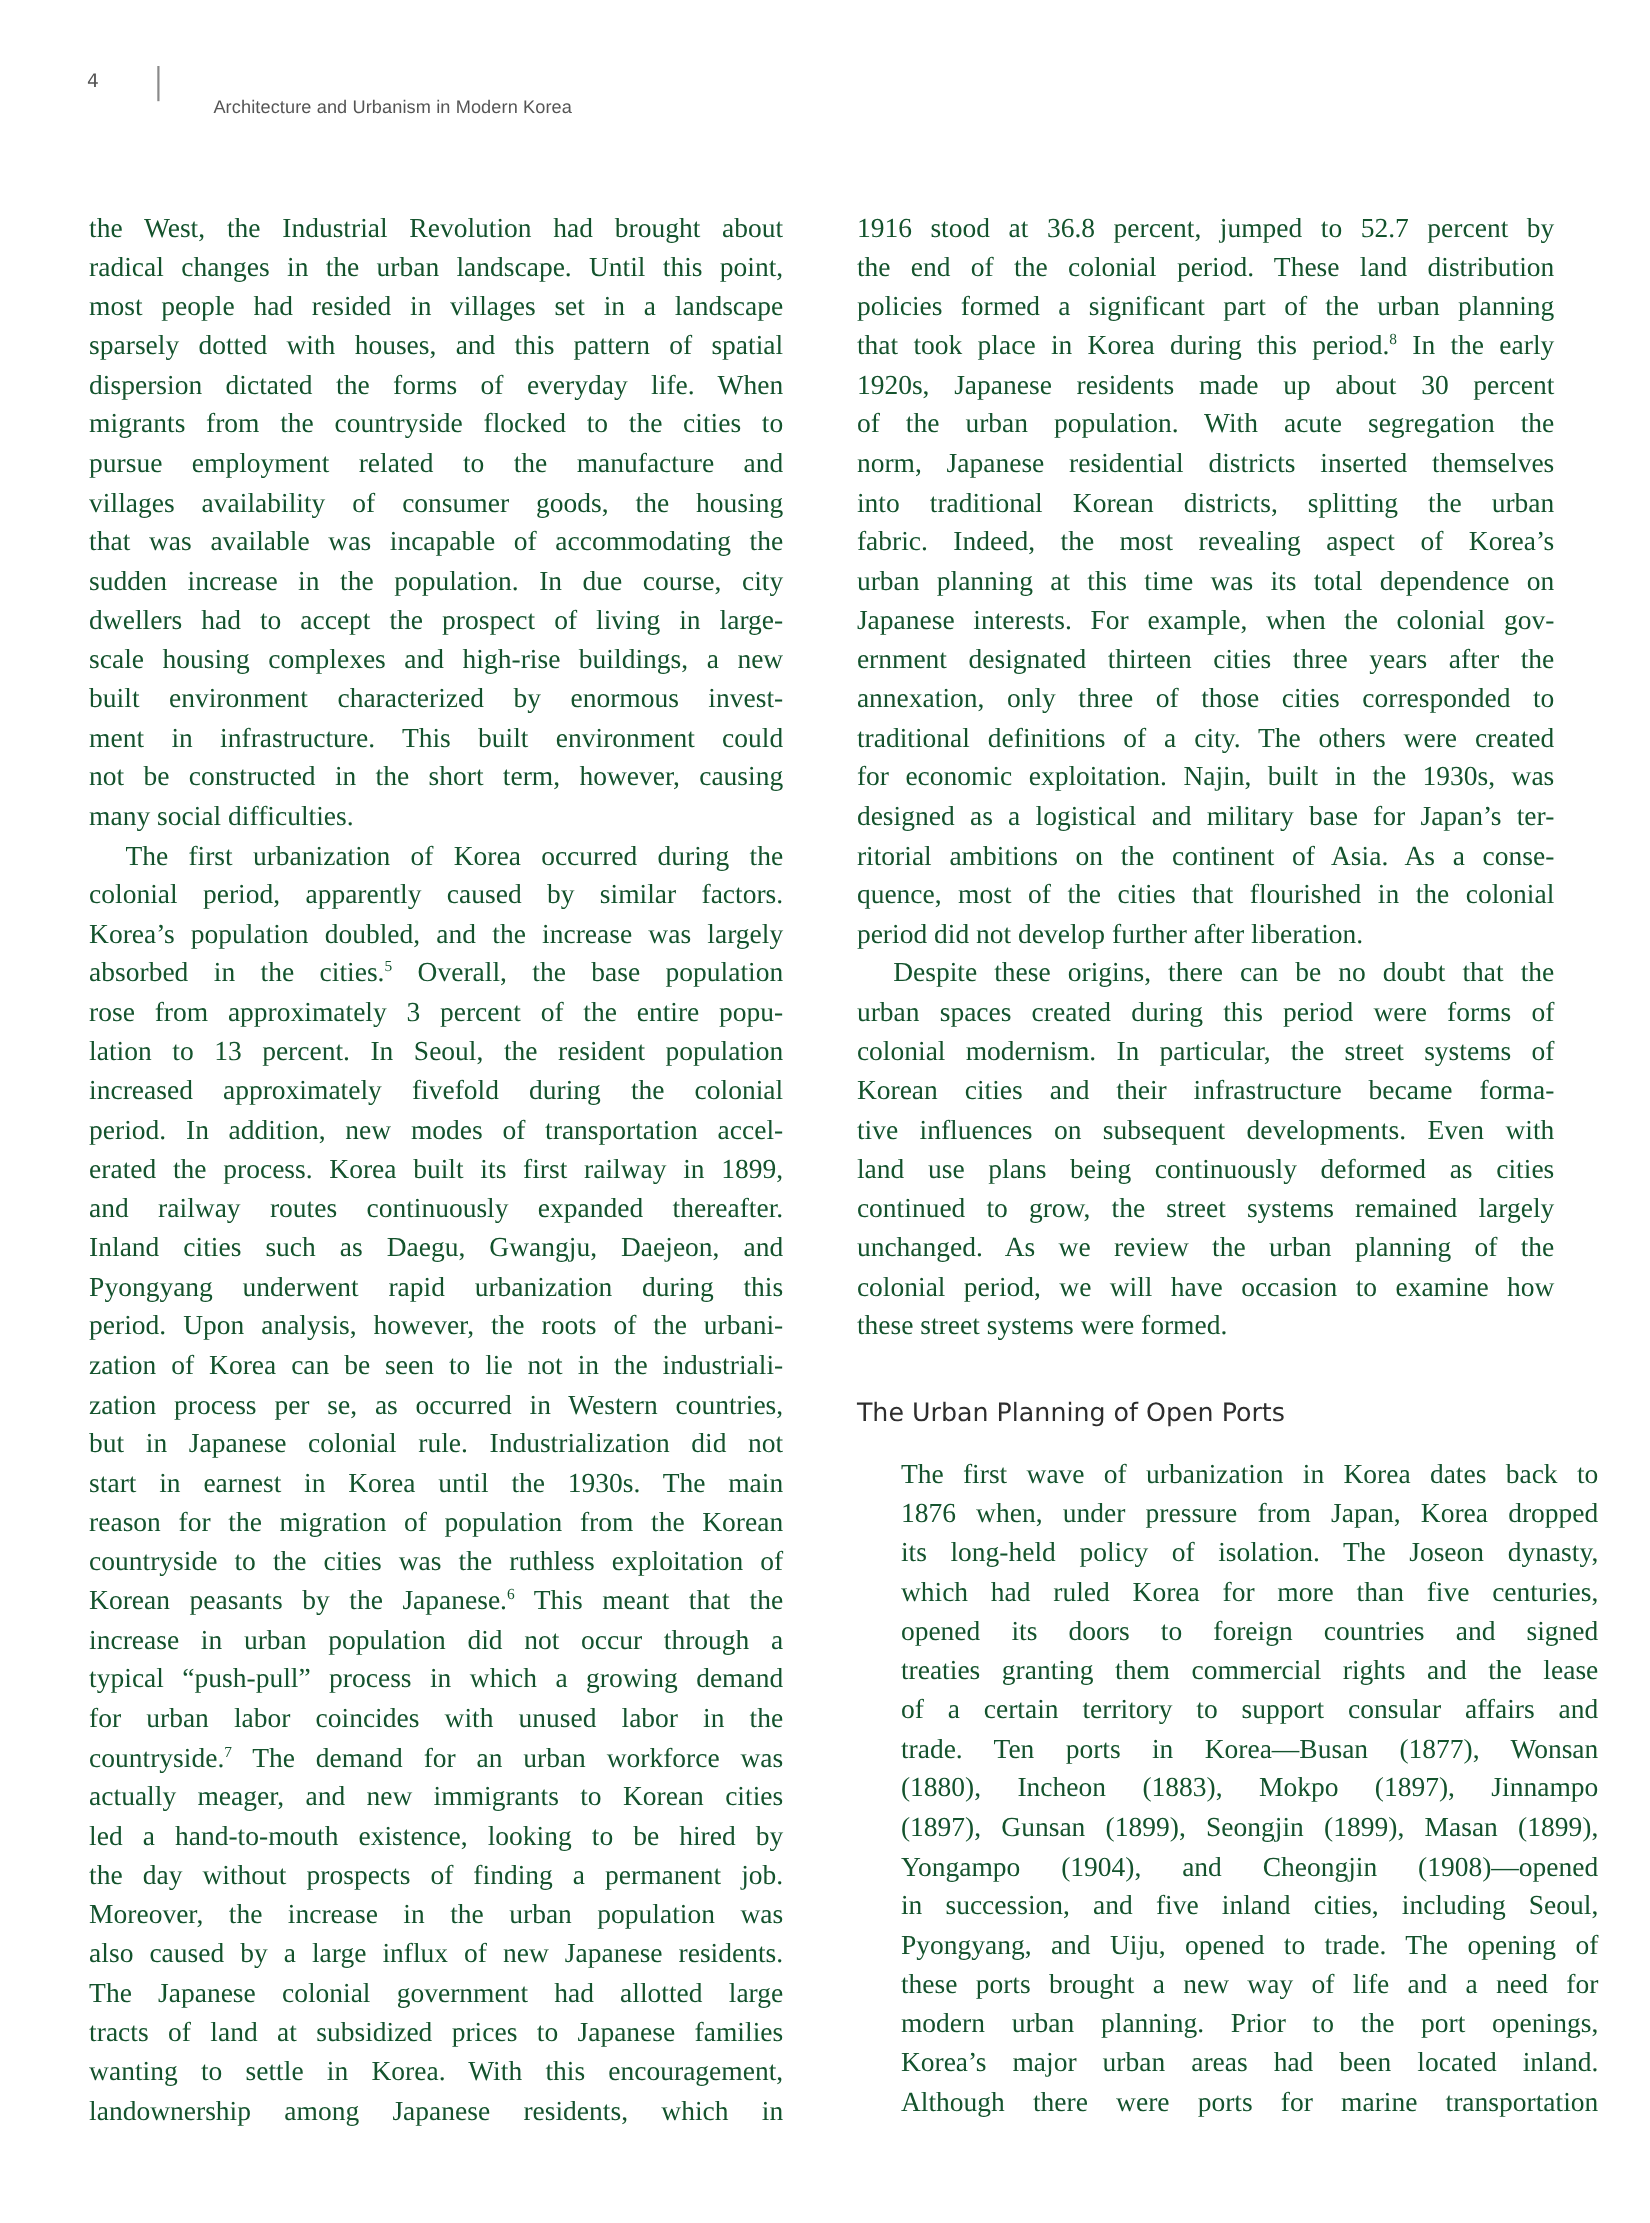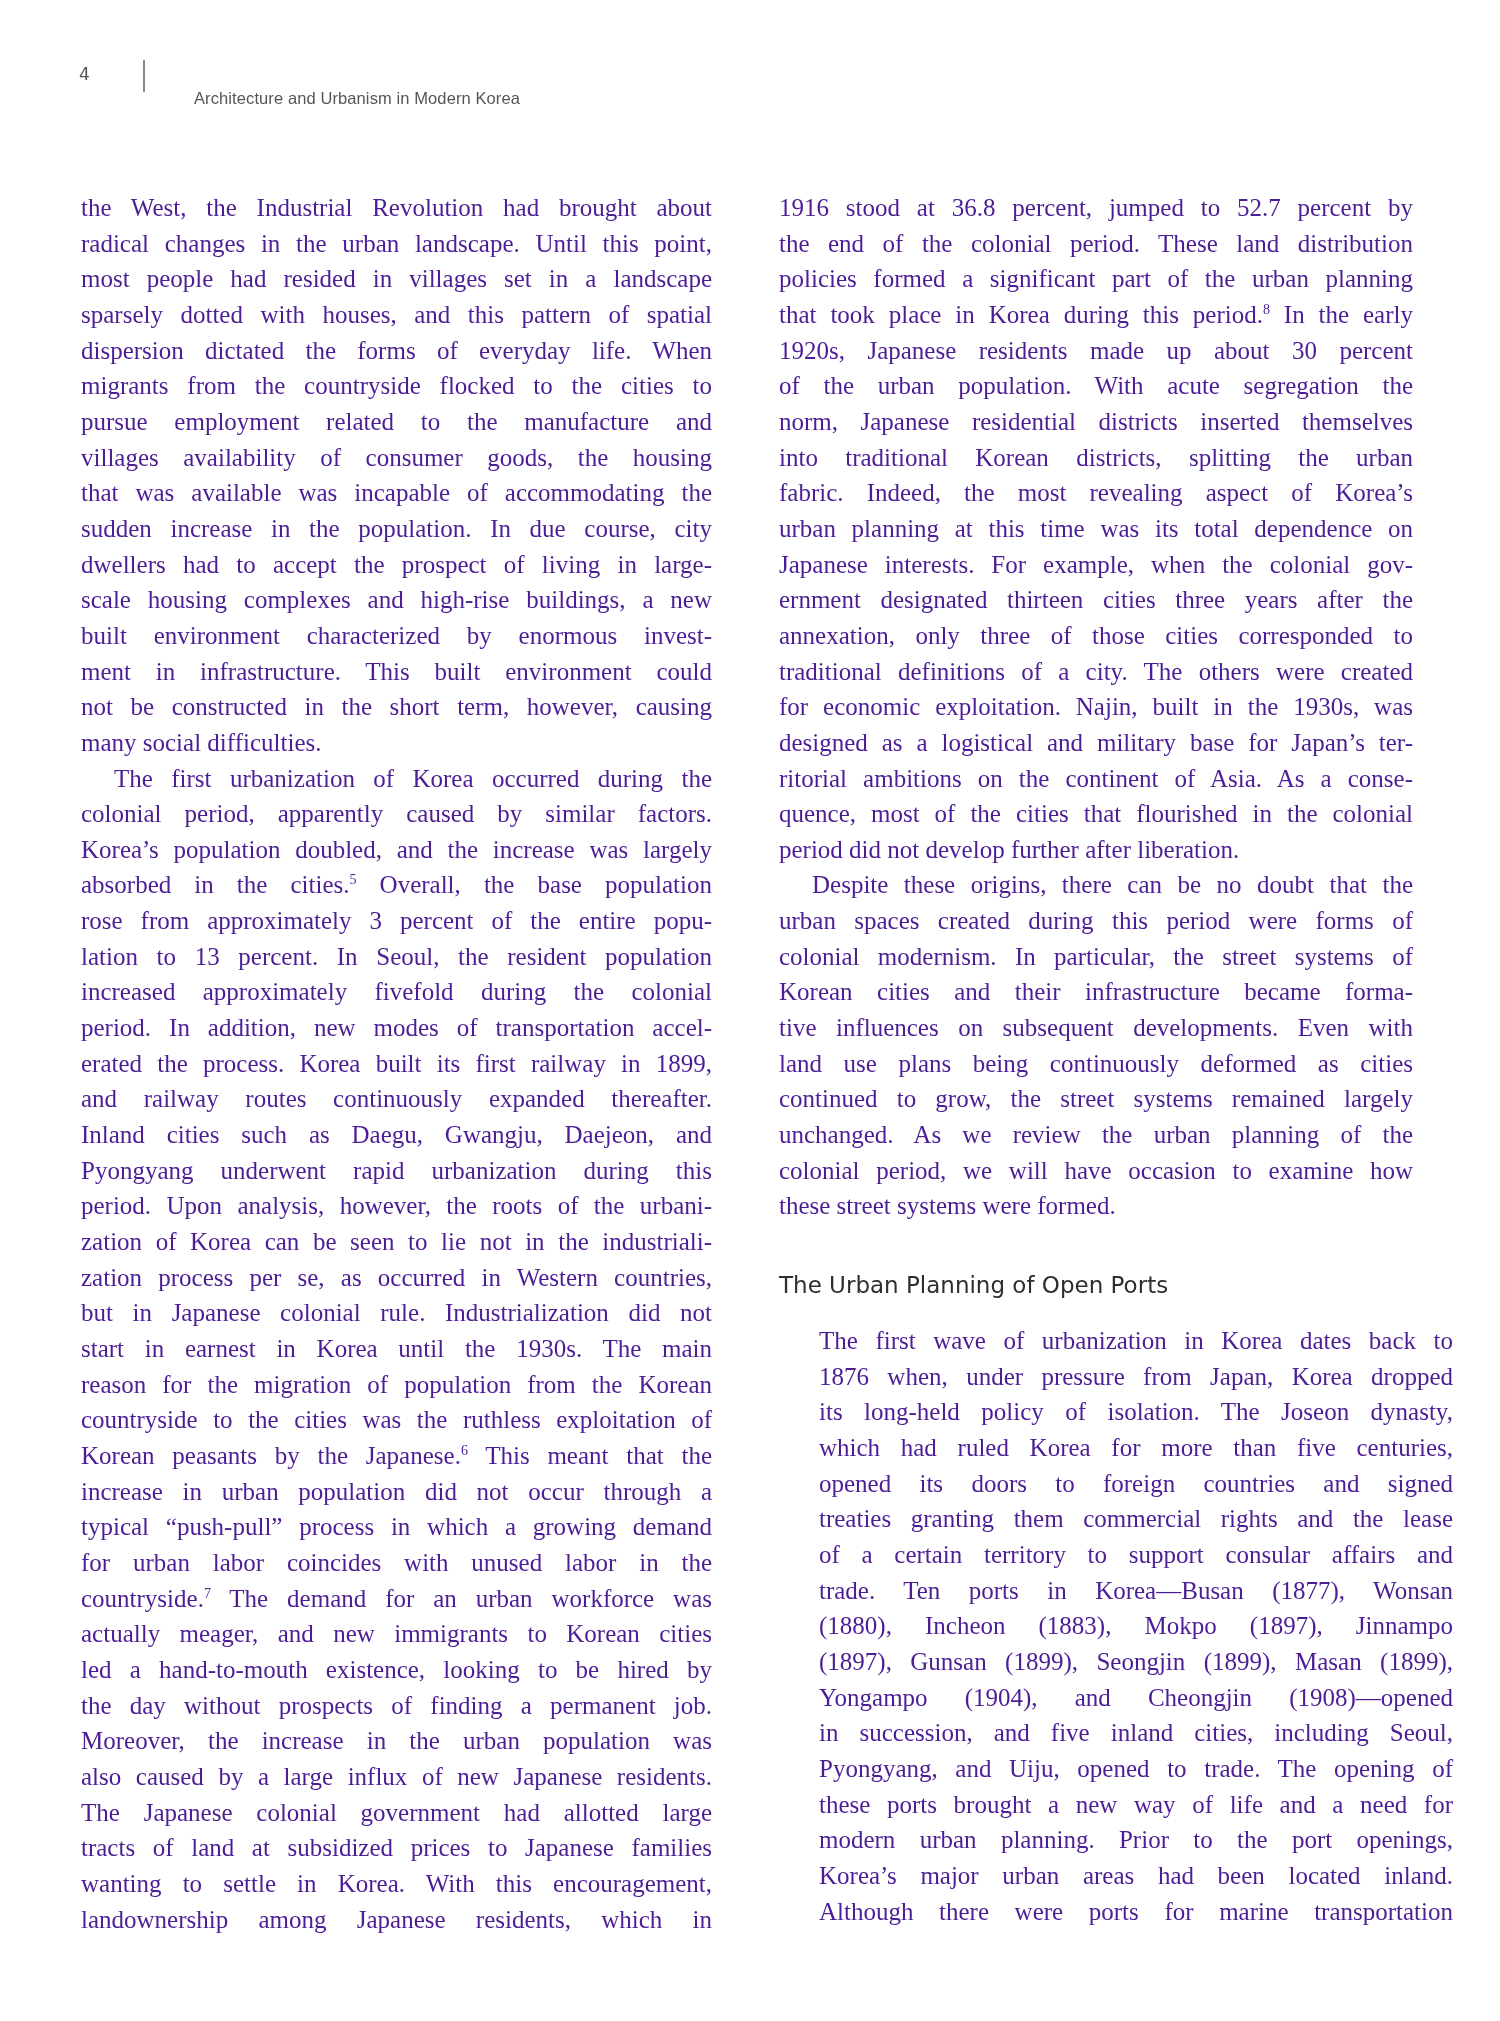--- a/index.html
+++ b/index.html
@@ -1,21 +1,21 @@
 <!DOCTYPE html>
 <html><head>
 <meta charset="utf-8">
 <style>
   html, body { margin: 0; padding: 0; background: #ffffff; }
   body { width: 1500px; height: 2021px; position: relative; overflow: hidden; }
   .running-head { position: absolute; top: 58px; left: 0; width: 1500px; height: 40px; }
   .folio { position: absolute; left: 79px; top: 6px; font-family: "DejaVu Sans", sans-serif; font-size: 17px; color: #555; }
   .head-rule { position: absolute; left: 143px; top: 2px; width: 2px; height: 32px; background: #8a8a8a; }
   .head-title { position: absolute; left: 194px; top: 6px; font-family: Liberation Sans, sans-serif; font-size: 16.5px; color: #555; letter-spacing: 0.1px; margin-top: 25px; }
-  .col { position: absolute; font-family: "Liberation Serif", "DejaVu Serif", serif; font-size: 25px; color: #4c1d95; }
+  .col { position: absolute; font-family: "Liberation Serif", "DejaVu Serif", serif; font-size: 25px; color: #14532d; }
   .col-left { left: 81px; top: 190px; width: 631px; }
   .col-right { left: 779px; top: 190px; width: 634px; }
   .line { display: block; height: 35.67px; line-height: 35.67px; white-space: nowrap; text-align: justify; text-align-last: justify; }
   .line.last { text-align-last: left; }
   .line.indent { text-indent: 33px; }
   sup { font-size: 14px; line-height: 0; vertical-align: 9px; }
   .section-heading { position: absolute; left: 779px; top: 1272px; font-family: "DejaVu Sans", sans-serif; font-size: 23px; color: #2e2e2e; }
   .col-right-b { left: 779px; top: 1323px; width: 634px; margin-left: 40px; }
 </style>
 </head>

